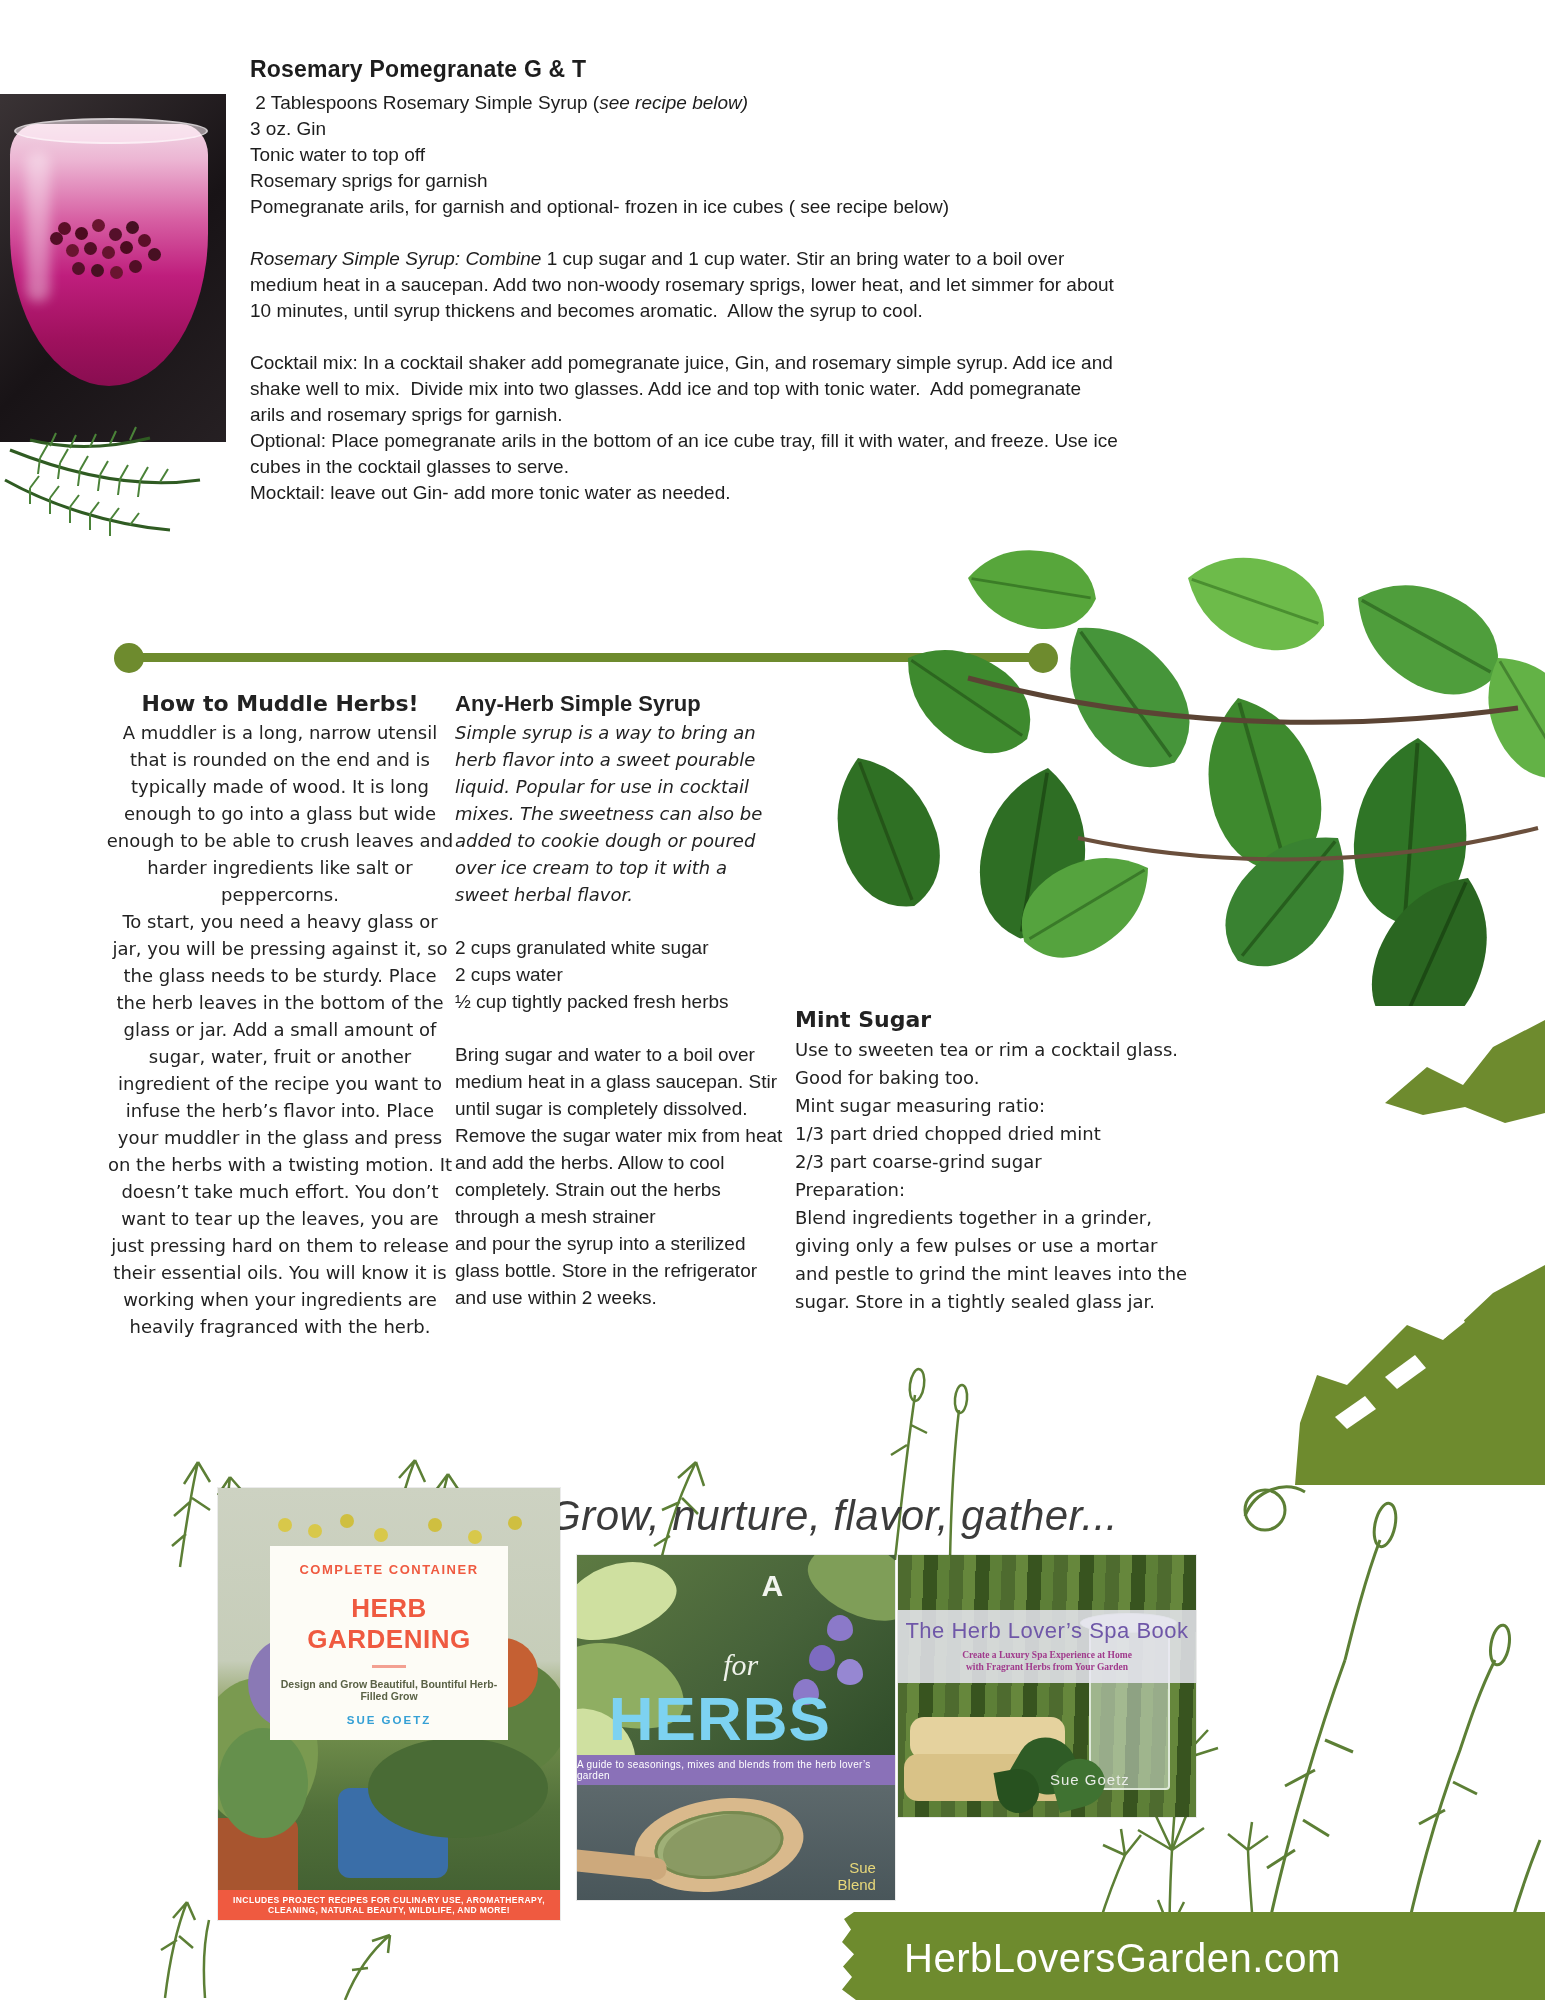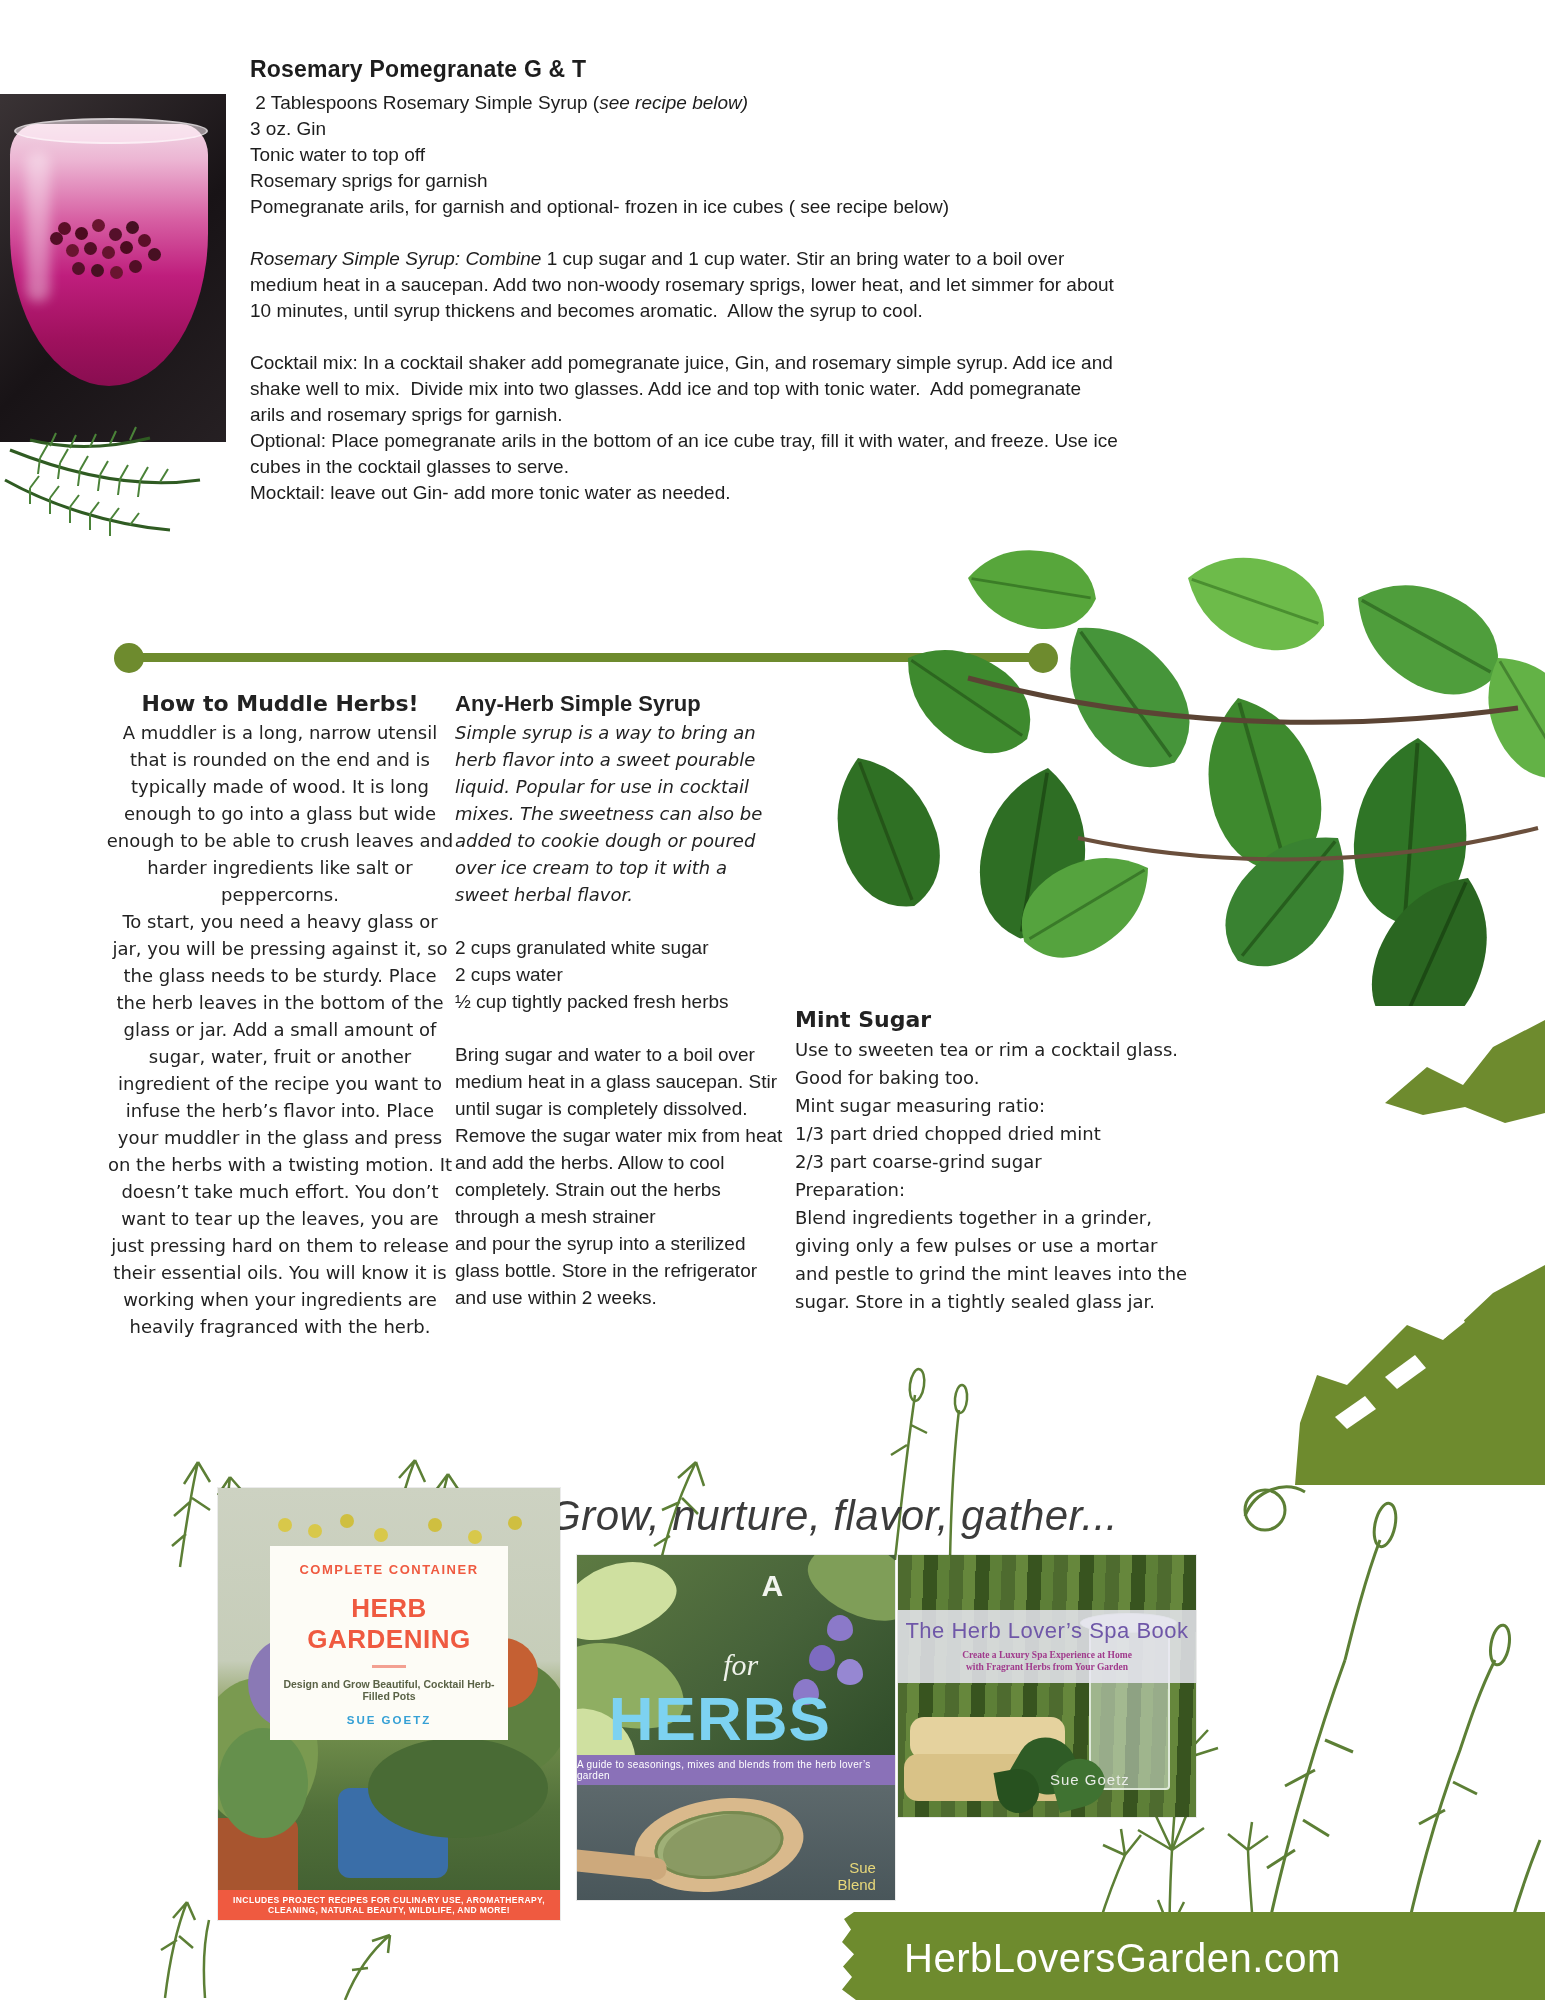--- a/index.html
+++ b/index.html
@@ -315,21 +315,21 @@
     <div class="b1-blob" style="left:250px;top:150px;width:70px;height:70px;background:#c56033;"></div>
     <div class="b1-blob" style="left:120px;top:300px;width:110px;height:90px;background:#3a6ea8;border-radius:12px;"></div>
     <div class="b1-blob" style="left:-10px;top:330px;width:90px;height:90px;background:#a8552f;border-radius:10px;"></div>
     <div class="b1-blob" style="left:60px;top:30px;width:14px;height:14px;background:#d8c84a;box-shadow:30px 6px 0 #d8c84a,62px -4px 0 #cfbf40,96px 10px 0 #d8c84a,150px 0 0 #cfbf40,190px 12px 0 #d8c84a,230px -2px 0 #cfbf40;"></div>
     <div class="b1-blob" style="left:150px;top:250px;width:180px;height:100px;background:#496b35;"></div>
     <div class="b1-blob" style="left:0px;top:240px;width:90px;height:110px;background:#65904c;"></div>
     <div class="b1-panel">
       <div class="b1-kicker" style="color:#ef5a40;">COMPLETE CONTAINER</div>
       <div class="b1-title" style="color:#ef5a40;">HERB GARDENING</div>
       <div class="b1-rule"></div>
-      <div class="b1-sub">Design and Grow Beautiful, Cocktail Herb-Filled Pots</div>
+      <div class="b1-sub">Design and Grow Beautiful, Bountiful Herb-Filled Grow</div>
       <div class="b1-author" style="color:#35a0d5;">SUE GOETZ</div>
     </div>
     <div class="b1-banner" style="background:#ef5a40;">INCLUDES PROJECT RECIPES FOR CULINARY USE, AROMATHERAPY, CLEANING, NATURAL BEAUTY, WILDLIFE, AND MORE!</div>
   </div>
 
   <div class="book book2">
     <div class="b2-leaf" style="left:-20px;top:10px;width:120px;height:70px;background:#cfe0a0;transform:rotate(-20deg);"></div>
     <div class="b2-leaf" style="left:-30px;top:90px;width:140px;height:80px;background:#8fae62;transform:rotate(15deg);"></div>
     <div class="b2-leaf" style="left:230px;top:-10px;width:110px;height:70px;background:#7f9e58;transform:rotate(25deg);"></div>
     <div class="b2-leaf" style="left:250px;top:60px;width:26px;height:26px;background:#8b79c9;box-shadow:-18px 30px 0 #7d6bc0,10px 44px 0 #9687d2,-34px 64px 0 #8b79c9;"></div>

